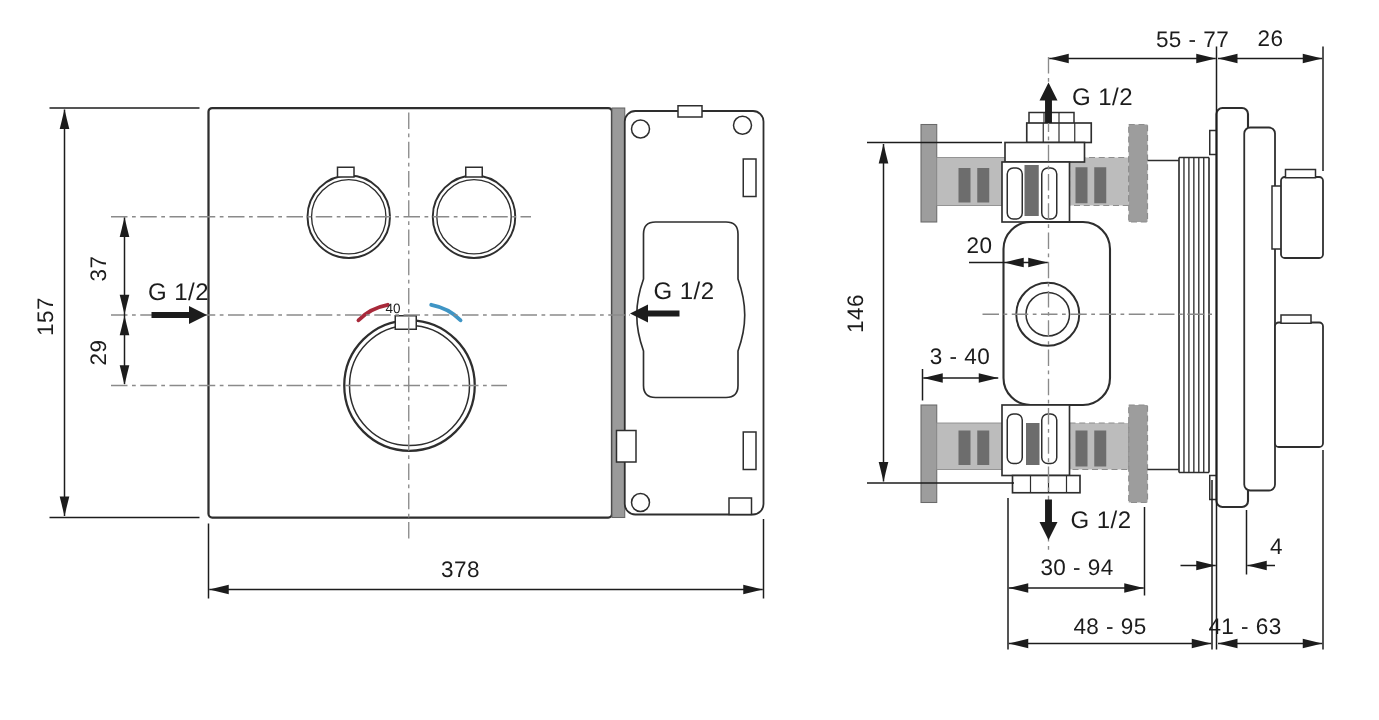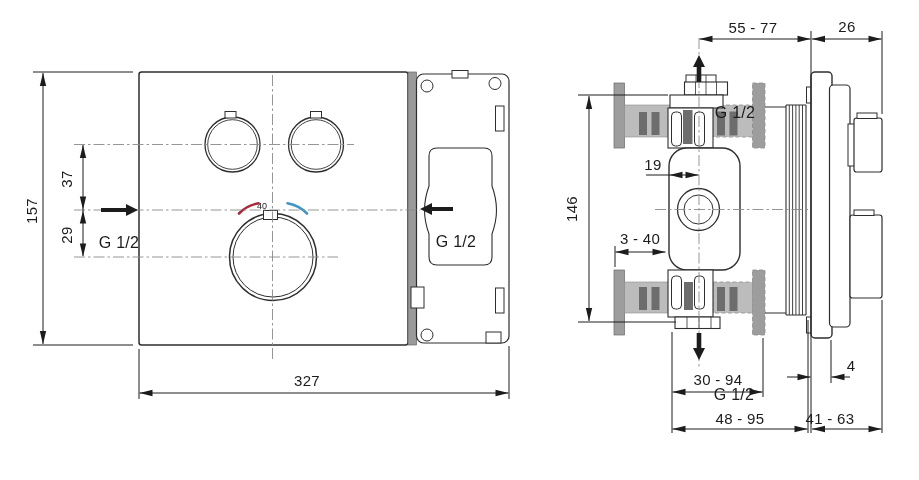--- a/index.html
+++ b/index.html
@@ -7,21 +7,21 @@
     position:relative;width:919px;height:480px;background:#fff;overflow:hidden;
     font-family:"Liberation Sans", sans-serif;
   }
   #art{position:absolute;left:0;top:0;}
   .lbl{
     position:absolute;transform:translate(-50%,-50%);
     white-space:nowrap;color:var(--dim,#1c1c1c);
     font-size:15px;letter-spacing:.3px;line-height:1;
   }
   .rot{transform:translate(-50%,-50%) rotate(-90deg);}
-  .port{font-size:16px;margin-top:47px;}
+  .port{font-size:16px;}
   .tiny{font-size:9px;letter-spacing:0;text-align:center;}
   
   .s-ln{stroke:var(--line,#2e2e2e);fill:none;}
   .w-ln{stroke:var(--line,#2e2e2e);fill:#fff;}
   .s-dim{stroke:var(--dim,#1c1c1c);stroke-width:1;fill:none;}
   .s-cl{stroke:var(--centerline,#8a8a8a);stroke-width:.9;fill:none;stroke-dasharray:11 3 2.5 3;}
   .f-arrow{fill:var(--dim,#1c1c1c);stroke:none;}
   .f-wall{fill:var(--wall-gray,#bcbcbc);stroke:#8d8d8d;stroke-width:.6;}
   .f-wall-d{fill:var(--wall-gray,#bcbcbc);stroke:#8d8d8d;stroke-width:.8;stroke-dasharray:4 2.5;}
   .f-flange{fill:var(--flange-gray,#9d9d9d);stroke:#6a6a6a;stroke-width:.7;}
@@ -247,27 +247,27 @@
     <polygon class="f-arrow" points="881.5,429 868.5,425.8 868.5,432.2"></polygon>
   </g>
 </svg>
 
 <div class="lbl rot" style="left:31px;top:211px">157</div>
 <div class="lbl rot" style="left:66px;top:179px">37</div>
 <div class="lbl rot" style="left:66px;top:235px">29</div>
 <div class="lbl port" style="left:119px;top:196px">G 1/2</div>
 <div class="lbl tiny" style="left:262px;top:206px">40</div>
 <div class="lbl port" style="left:456px;top:195px">G 1/2</div>
-<div class="lbl" style="left:307px;top:380px">327</div>
-
-<div class="lbl" style="left:753px;top:27px">55 - 77</div>
+<div class="lbl" style="left:307px;top:380px">378</div>
+
+<div class="lbl" style="left:795px;top:27px">55 - 77</div>
 <div class="lbl" style="left:847px;top:26px">26</div>
 <div class="lbl port" style="left:735px;top:66px">G 1/2</div>
 <div class="lbl rot" style="left:571px;top:209px">146</div>
-<div class="lbl" style="left:653px;top:164px">19</div>
+<div class="lbl" style="left:653px;top:164px">20</div>
 <div class="lbl" style="left:640px;top:238px">3 - 40</div>
 <div class="lbl port" style="left:734px;top:348px">G 1/2</div>
 <div class="lbl" style="left:718px;top:379px">30 - 94</div>
 <div class="lbl" style="left:851px;top:365px">4</div>
 <div class="lbl" style="left:740px;top:418px">48 - 95</div>
 <div class="lbl" style="left:830px;top:418px">41 - 63</div>
 
 </div>
 
 </body></html>

